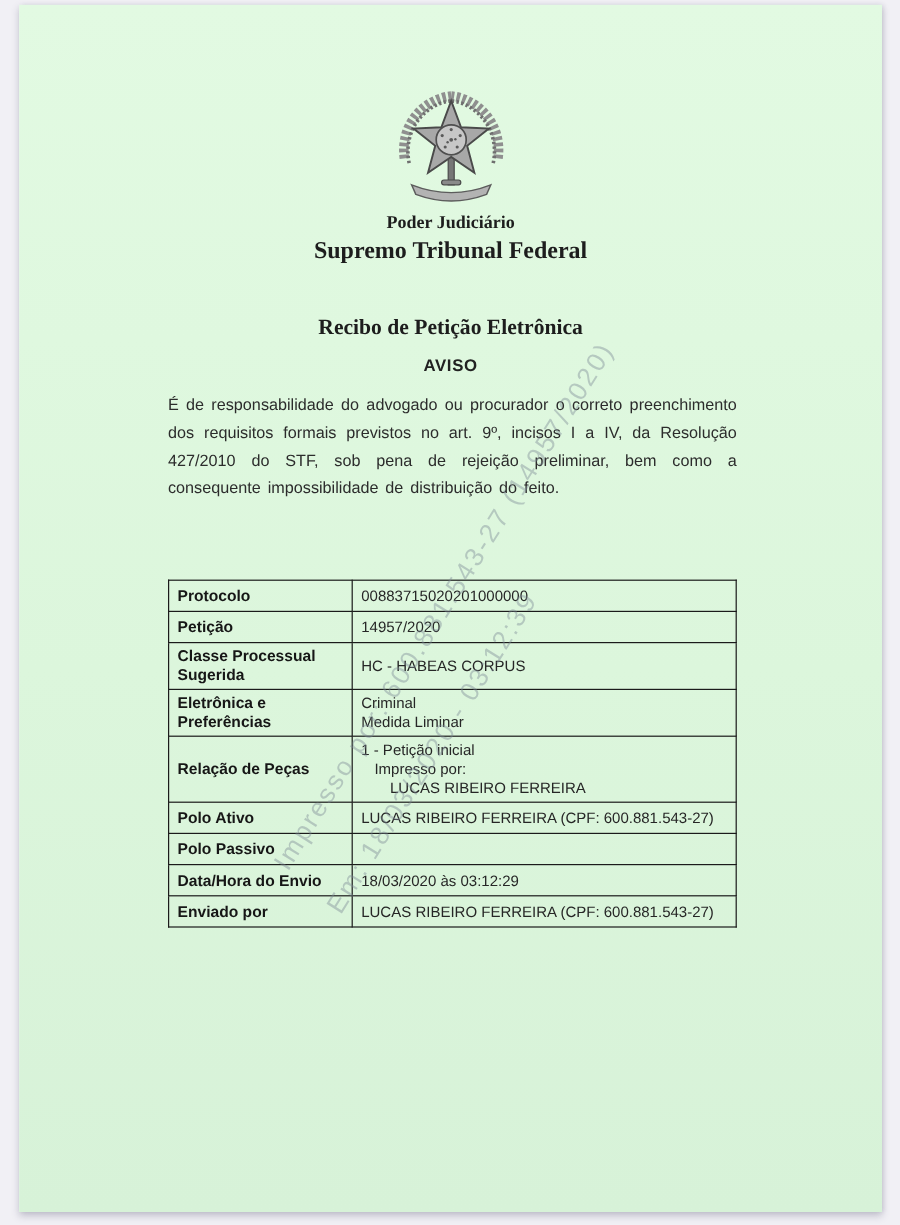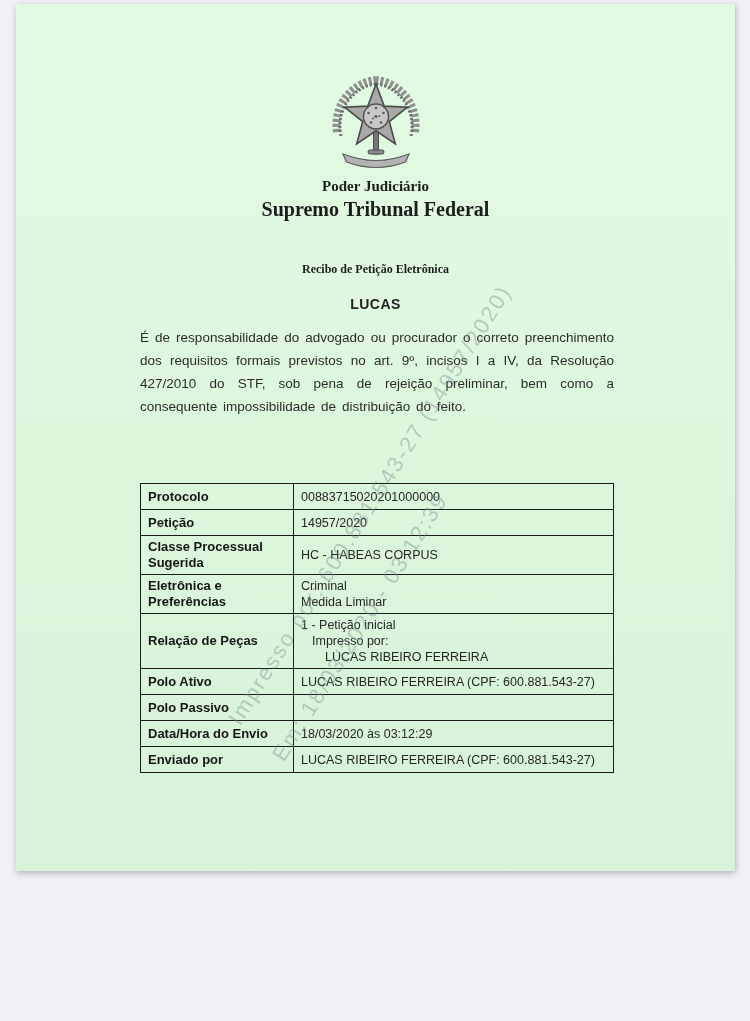--- a/index.html
+++ b/index.html
@@ -2,31 +2,31 @@
 <html><head>
 <meta charset="utf-8">
 <style>
   html,body{margin:0;padding:0;}
   body{
     width:750px;height:1021px;position:relative;overflow:hidden;
     background:#f1f0f5;
     font-family:"Liberation Sans", sans-serif;
   }
   .paper{
-    position:absolute;left:16px;top:4px;width:719px;height:867px;
+    position:absolute;left:16px;top:4px;width:719px;height:1006px;
     background:linear-gradient(180deg,#e2fae2 0%,#dcf6dc 55%,#d7f2d8 100%);
     box-shadow:0 3px 6px rgba(60,60,90,.25), 2px 0 4px rgba(60,60,90,.12);
   }
   .emblem-wrap{ position:absolute; top:68px; left:0; right:0; text-align:center; }
   .org{ position:absolute; top:174px; left:0; right:0; text-align:center; color:#1d1d1d; }
   .org-line1{ font-family:"Liberation Serif", serif; font-weight:bold; font-size:15px; }
   .org-line2{ font-family:"Liberation Serif", serif; font-weight:bold; font-size:20px; margin-top:3px; }
   .receipt-title{
     position:absolute; top:258px; left:0; right:0; text-align:center;
-    font-family:"Liberation Serif", serif; font-weight:bold; font-size:12px; color:#1d1d1d;
+    font-family:"Liberation Serif", serif; font-weight:bold; font-size:18px; color:#1d1d1d;
   }
   .notice-heading{
     position:absolute; top:292px; left:0; right:0; text-align:center;
     font-weight:bold; font-size:14px; letter-spacing:.5px; color:#222;
   }
   .body-text{
     position:absolute; top:322px; left:124px; width:474px;
     font-size:13.5px; line-height:23px; color:#2c2c2c;
     text-align:justify; word-spacing:2px;
   }
@@ -85,21 +85,21 @@
       <path d="M28,82 q33,13 66,0 l-3.5,8 q-29.5,11 -59,0 z" fill="#b3b3b3" stroke="#5c5c5c" stroke-width="1.2"></path>
     </svg>
   </div>
 
   <div class="org">
     <div class="org-line1">Poder Judiciário</div>
     <div class="org-line2">Supremo Tribunal Federal</div>
   </div>
 
   <div class="receipt-title">Recibo de Petição Eletrônica</div>
-  <div class="notice-heading">LUCAS</div>
+  <div class="notice-heading">AVISO</div>
 
   <div class="body-text">
     <p>É de responsabilidade do advogado ou procurador o correto preenchimento dos requisitos formais previstos no art. 9º, incisos I a IV, da Resolução 427/2010 do STF, sob pena de rejeição preliminar, bem como a consequente impossibilidade de distribuição do feito.</p>
   </div>
 
   <table class="receipt">
     <tbody>
       <tr class="row-single">
         <td class="lbl">Protocolo</td>
         <td class="val">00883715020201000000</td>

